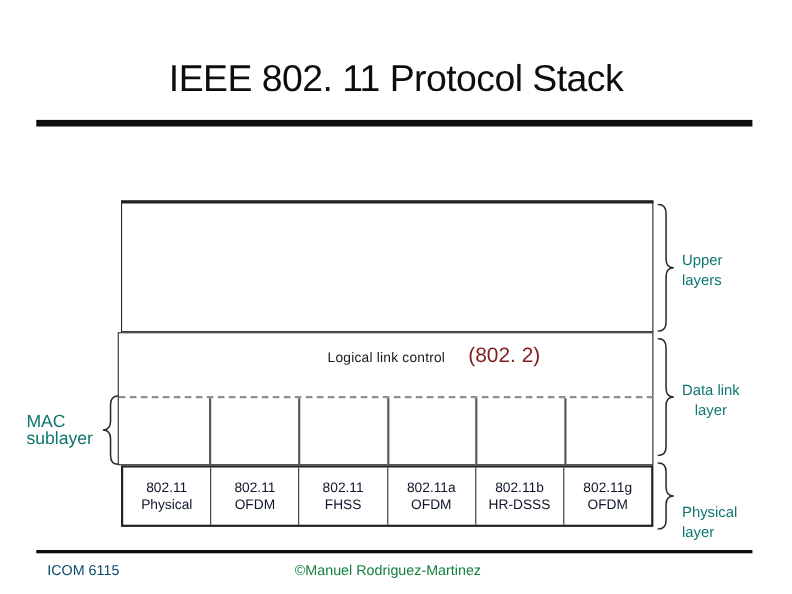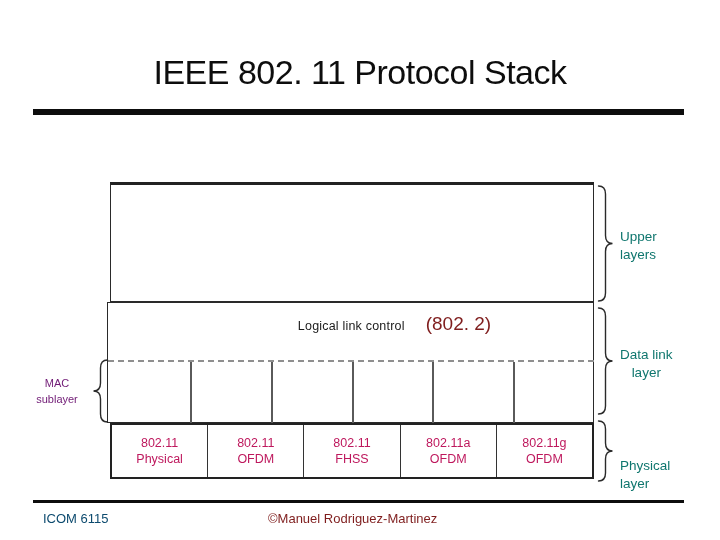--- a/index.html
+++ b/index.html
@@ -40,43 +40,43 @@
   .mac-divider{top:345px;width:1.5px;height:61px;background:#5a5a5a;}
   .d1{left:190px;} .d2{left:271px;} .d3{left:352px;} .d4{left:432px;} .d5{left:513px;}
 
   .phy-row{
     left:110px;top:406px;width:484px;height:56px;box-sizing:border-box;
     border:2px solid #222;display:flex;background:#fff;
   }
   .phy-cell{
     flex:1 1 0;display:flex;flex-direction:column;justify-content:center;
     align-items:center;text-align:center;font-size:12.5px;line-height:16px;
-    color:#be185d;
+    color:#0f172a;
   }
   .phy-cell:not(:last-child){border-right:1.5px solid #333;}
 
   
   .brace svg{display:block;}
   .brace path{fill:none;stroke:#2a2a2a;stroke-width:1.4;stroke-linecap:round;}
 
   
   .layer-label{
     left:620px;font-size:13.5px;line-height:17.5px;color:#0f766e;white-space:nowrap;
   }
   .upper-label{top:211px;}
   .datalink-label{top:329px;text-align:center;}
   .physical-label{top:440px;}
   .mac-label{
-    left:24px;top:359px;width:66px;text-align:center;
-    font-size:11px;line-height:15.5px;color:#701a75;
+    left:24px;top:359px;width:66px;text-align:left;
+    font-size:16px;line-height:15.5px;color:#0f766e;
   }
 
   
   .footer-course{left:43px;top:494px;font-size:13px;color:#0c4a6e;}
-  .footer-copyright{left:268px;top:494px;font-size:13px;color:#7f1d1d;}
+  .footer-copyright{left:268px;top:494px;font-size:13px;color:#15803d;}
 </style>
 </head>
 <body>
 
 <div class="abs slide-title">IEEE 802. 11 Protocol Stack</div>
 <div class="abs rule-top"></div>
 
 <div class="abs upper-box"></div>
 
 <div class="abs llc-box"></div>
@@ -101,20 +101,24 @@
     <span>802.11</span>
     <span>OFDM</span>
   </div>
   <div class="phy-cell">
     <span>802.11</span>
     <span>FHSS</span>
   </div>
   <div class="phy-cell">
     <span>802.11a</span>
     <span>OFDM</span>
+  </div>
+  <div class="phy-cell">
+    <span>802.11b</span>
+    <span>HR-DSSS</span>
   </div>
   <div class="phy-cell">
     <span>802.11g</span>
     <span>OFDM</span>
   </div>
 </div>
 
 <div class="abs brace" style="left:93px;top:342px;">
   <svg width="16" height="64" viewBox="0 0 16 64">
     <path d="M14.5,1 Q7.5,1 7.5,9 L7.5,24 Q7.5,32 0.5,32 Q7.5,32 7.5,40 L7.5,55 Q7.5,63 14.5,63"></path>

